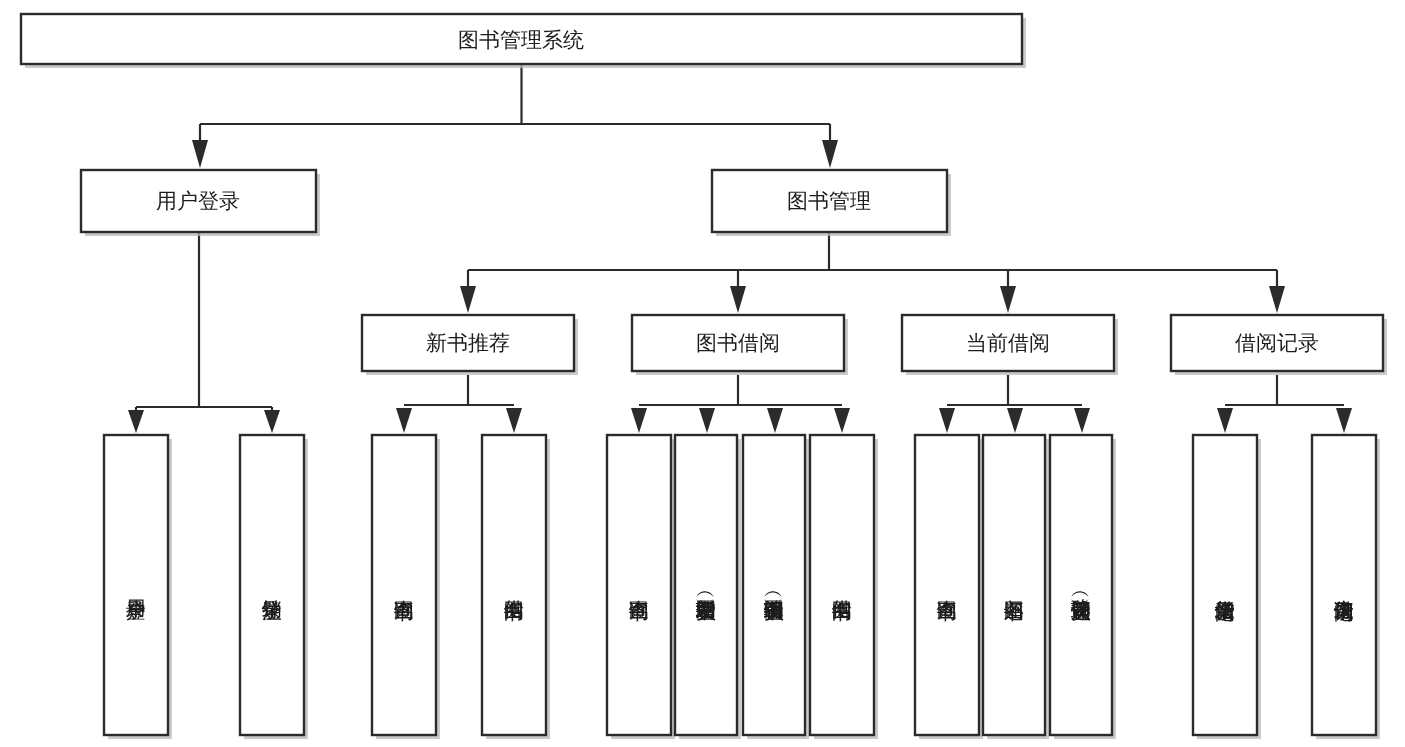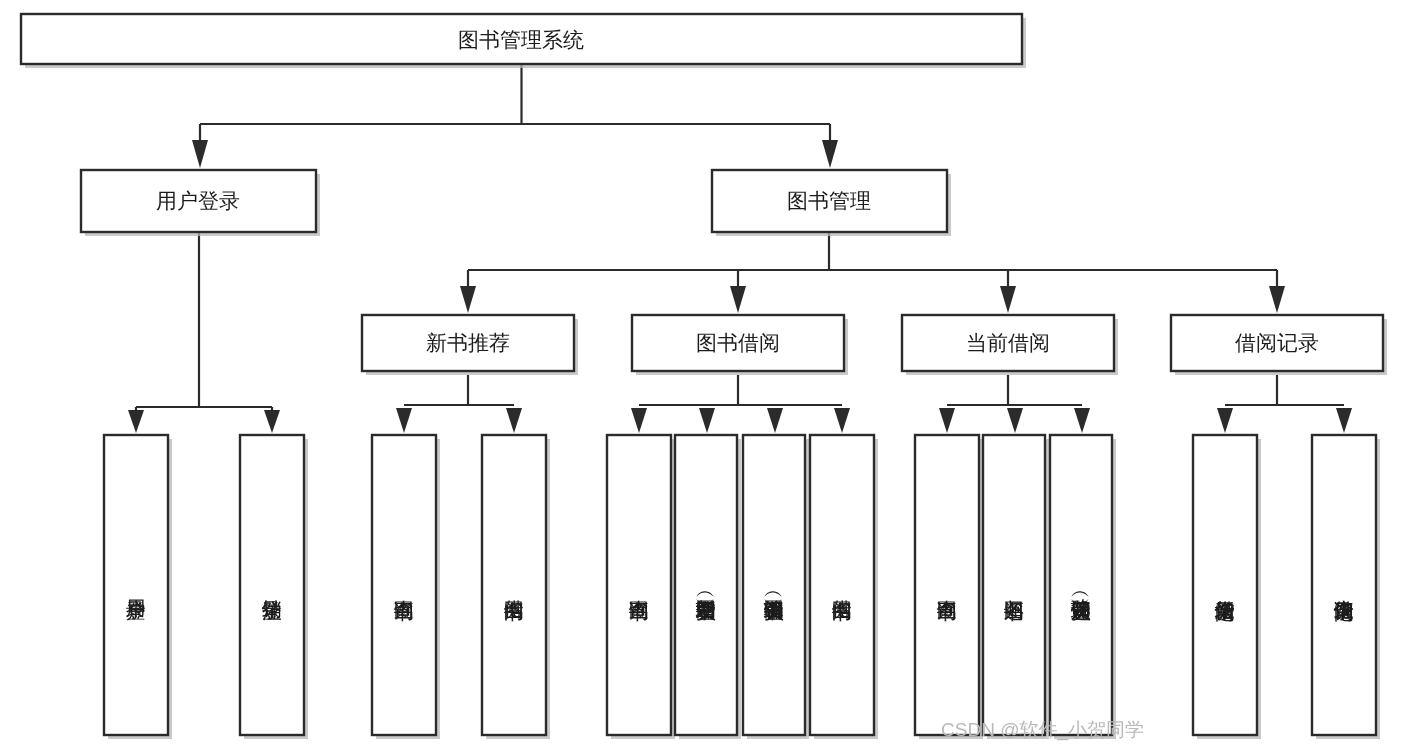--- a/index.html
+++ b/index.html
@@ -229,15 +229,14 @@
   <div class="vlabel" style="left:607px; top:435px; width:64px; height:300px;">查询图书</div>
   <div class="vlabel" style="left:675px; top:435px; width:62px; height:300px;">新增图书（管理员）</div>
   <div class="vlabel" style="left:743px; top:435px; width:62px; height:300px;">编辑图书（管理员）</div>
   <div class="vlabel" style="left:810px; top:435px; width:64px; height:300px;">借阅图书</div>
   <div class="vlabel" style="left:915px; top:435px; width:64px; height:300px;">查询图书</div>
   <div class="vlabel" style="left:983px; top:435px; width:62px; height:300px;">归还图书</div>
   <div class="vlabel" style="left:1050px; top:435px; width:62px; height:300px;">确认归还（管理员）</div>
   <div class="vlabel" style="left:1193px; top:435px; width:64px; height:300px;">新增借阅记录</div>
   <div class="vlabel" style="left:1312px; top:435px; width:64px; height:300px;">查询借阅记录</div>
 
-  <div class="watermark">CSDN @软件_小贺同学</div>
 
 </div>
 
 </body></html>

